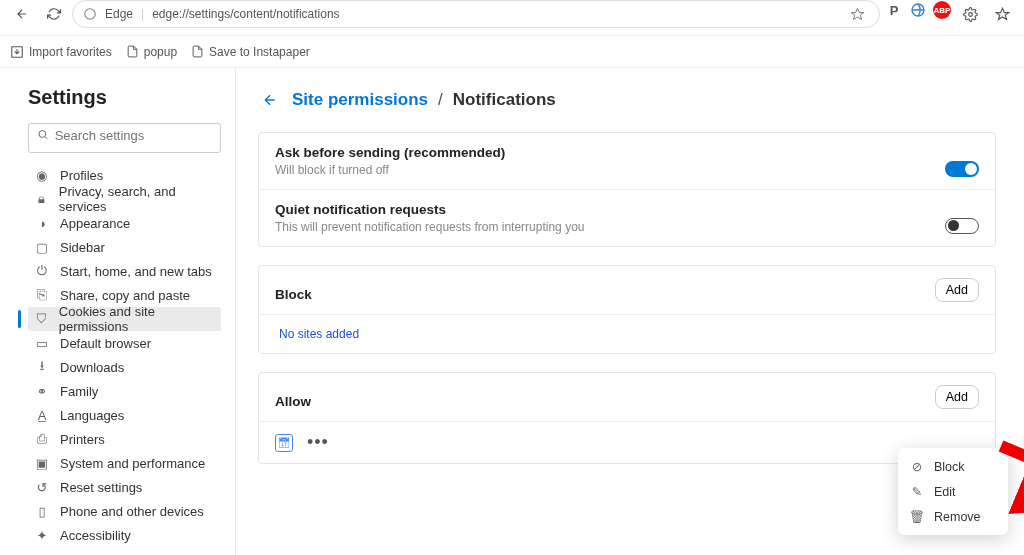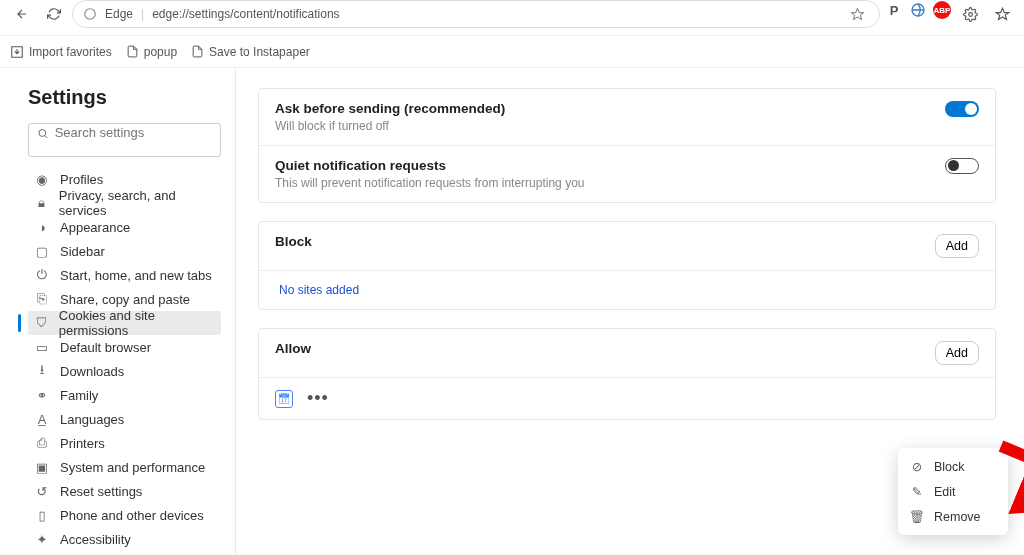--- a/index.html
+++ b/index.html
@@ -14,38 +14,38 @@
 .ext { width: 20px; height: 20px; display: flex; align-items: center; justify-content: center; font-weight: bold; }
 
 
 .favbar { height: 32px; display: flex; align-items: center; padding: 0 10px; gap: 14px; border-bottom: 1px solid #eee; font-size: 12px; color: #555; }
 .favitem { display: flex; align-items: center; gap: 5px; text-align: center; }
 
 
 .page { display: flex; height: calc(555px - 68px); }
 .side { width: 236px; border-right: 1px solid #e8e8e8; padding: 18px 14px 0 28px; }
 .side h1 { font-size: 20px; font-weight: 600; margin-bottom: 14px; color: #222; }
-.search { display: flex; align-items: flex-end; border: 1px solid #ccc; border-radius: 3px; height: 30px; padding: 16px 8px; gap: 6px; margin-bottom: 10px; }
+.search { display: flex; align-items: flex-start; border: 1px solid #ccc; border-radius: 3px; height: 30px; padding: 4px 8px; gap: 6px; margin-bottom: 10px; }
 .search input { border: none; outline: none; font-size: 13px; width: 100%; }
 .nav { list-style: none; }
 .nav li { display: flex; align-items: center; gap: 10px; height: 24px; padding: 0 6px; font-size: 13px; color: #333; border-radius: 3px; position: relative; }
 .nav li.active { background: #eaeaea; }
 .nav li.active::before { content:""; position:absolute; left:-10px; top:3px; bottom:3px; width:3px; background:#0078d4; border-radius:2px; }
 .nav .ico { width: 16px; display: flex; justify-content: center; color: #666; }
 
 
 .main { flex: 1; padding: 20px 28px 0 22px; overflow: auto; }
 .crumb { display: flex; align-items: center; gap: 10px; margin-bottom: 20px; }
 .crumb .back { width: 24px; height: 24px; display:flex; align-items:center; justify-content:center; color:#0078d4; }
 .crumb .link { color: #0078d4; font-size: 17px; font-weight: 600; }
 .crumb .slash { font-size: 17px; color: #555; }
 .crumb .cur { font-size: 17px; font-weight: 600; color: #333; }
 
 .card { border: 1px solid #e5e5e5; border-radius: 4px; margin-bottom: 18px; background: #fff; }
-.row { padding: 12px 16px; display: flex; align-items: flex-start; border-bottom: 1px solid #eee; }
+.row { padding: 12px 16px; display: flex; align-items: flex-end; border-bottom: 1px solid #eee; }
 .row:last-child { border-bottom: none; }
 .row .txt { flex: 1; }
 .row .title { font-size: 13.5px; font-weight: 600; color: #222; }
 .row .sub { font-size: 12px; color: #888; margin-top: 3px; }
 .row .empty { color: #1d4ed8; font-size: 12px; padding-left: 4px; }
 
 .addbtn { border: 1px solid #ccc; border-radius: 8px; padding: 4px 10px; font-size: 12.5px; background: #fff; }
 
 .toggle { width: 34px; height: 16px; border-radius: 10px; position: relative; }
 .toggle.on { background: #0078d4; }
@@ -214,20 +214,30 @@
           <span>Accessibility</span>
         </li>
       <li>
           <span class="ico">◔</span>
           <span>About Microsoft Edge</span>
         </li>
     </ul>
   </div>
 
   <div class="main" style="position:relative">
+    <div class="crumb">
+      <div class="back">
+          <svg width="16" height="16" viewBox="0 0 24 24" fill="none" stroke="currentColor" stroke-width="2">
+            <path d="M19 12H5M12 19l-7-7 7-7"></path>
+          </svg>
+        </div>
+      <a class="link">Site permissions</a>
+      <span class="slash">/</span>
+      <span class="cur">Notifications</span>
+    </div>
 
     <div class="card">
       <div class="row">
         <div class="txt">
           <div class="title">Ask before sending (recommended)</div>
           <div class="sub">Will block if turned off</div>
         </div>
         <div class="toggle on"></div>
       </div>
       <div class="row">

